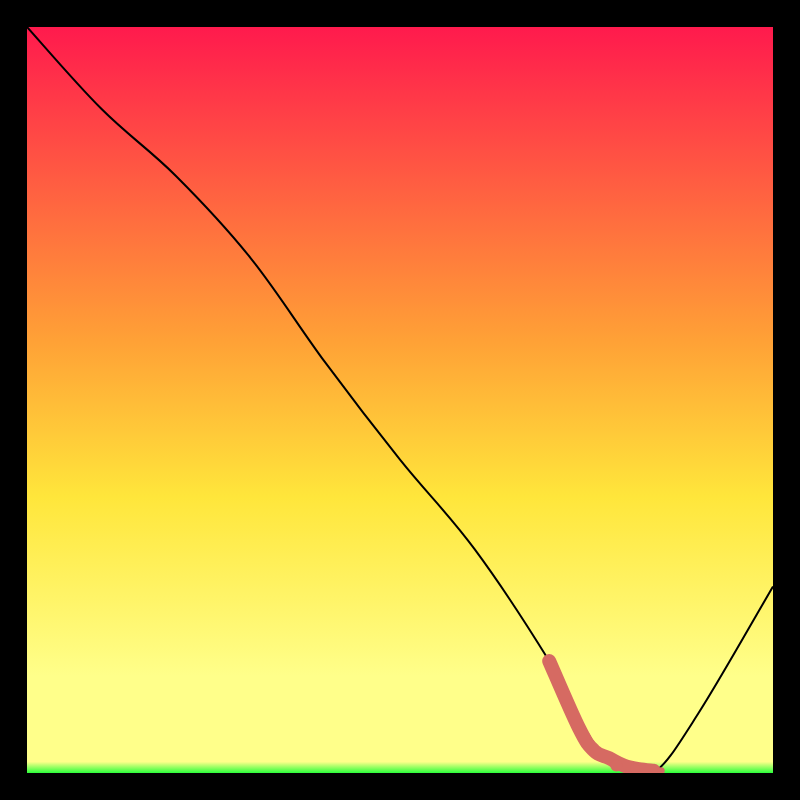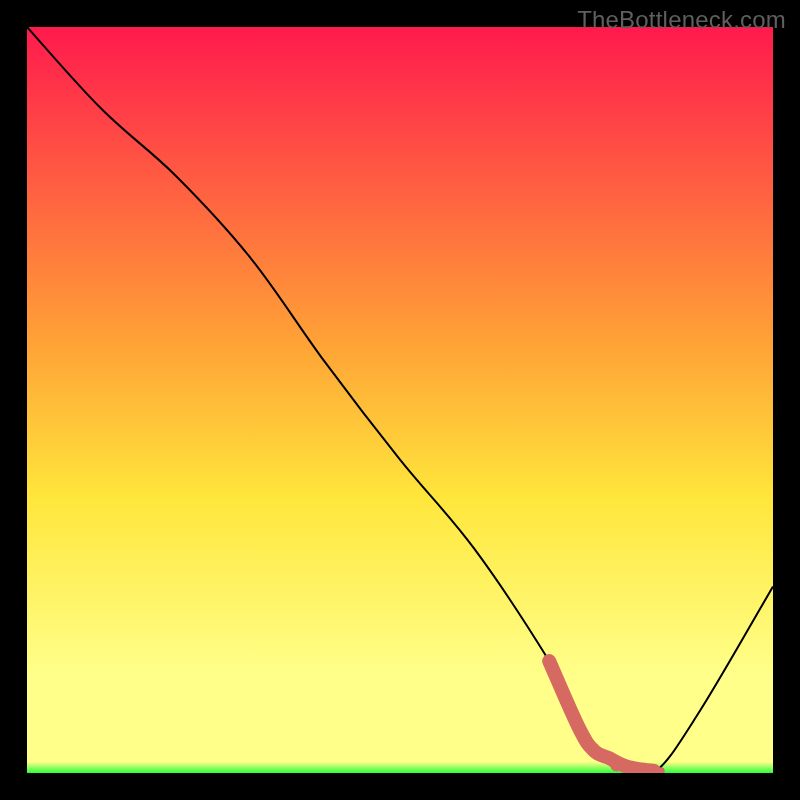--- a/index.html
+++ b/index.html
@@ -34,21 +34,20 @@
     width: 746px;
     height: 746px;
     display: block;
   }
 </style>
 </head>
 <body>
 
 <div class="container">
 
-  <div class="watermark">TheBottleneck.com</div>
 
   <svg class="plot" viewBox="0 0 746 746" preserveAspectRatio="none">
     <defs>
       <linearGradient id="bg-grad" x1="0" y1="0" x2="0" y2="1">
         <stop offset="0" stop-color="#ff1a4d"></stop>
         <stop offset="0.42" stop-color="#ffa136"></stop>
         <stop offset="0.63" stop-color="#ffe63b"></stop>
         <stop offset="0.87" stop-color="#ffff8a"></stop>
         <stop offset="0.985" stop-color="#ffff8a"></stop>
         <stop offset="1" stop-color="#2aff3a"></stop>

